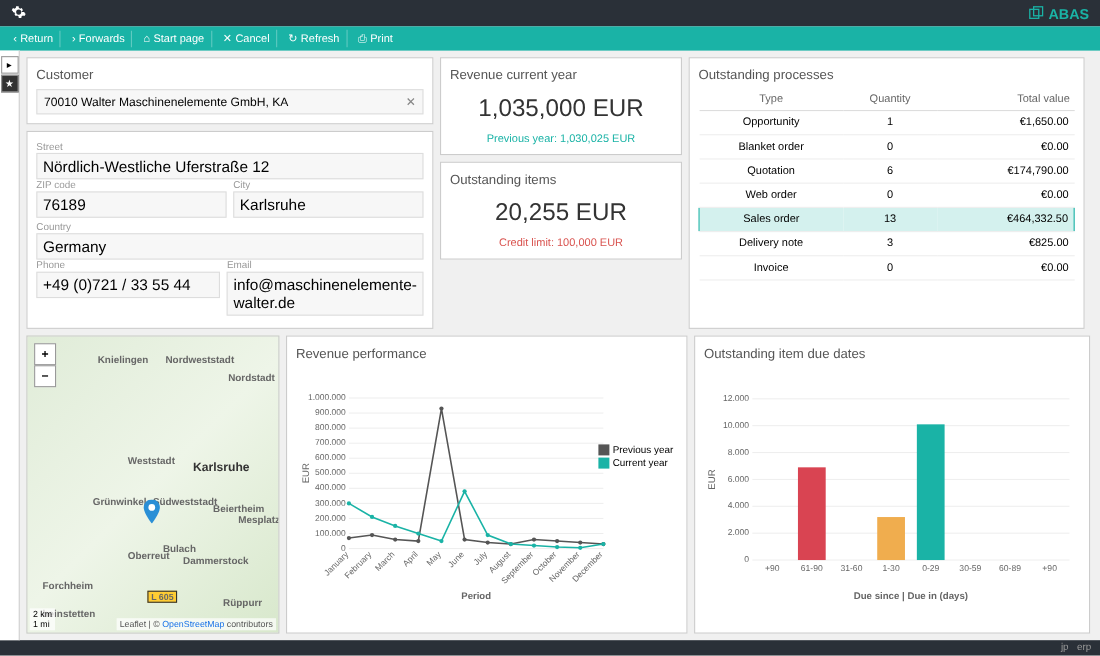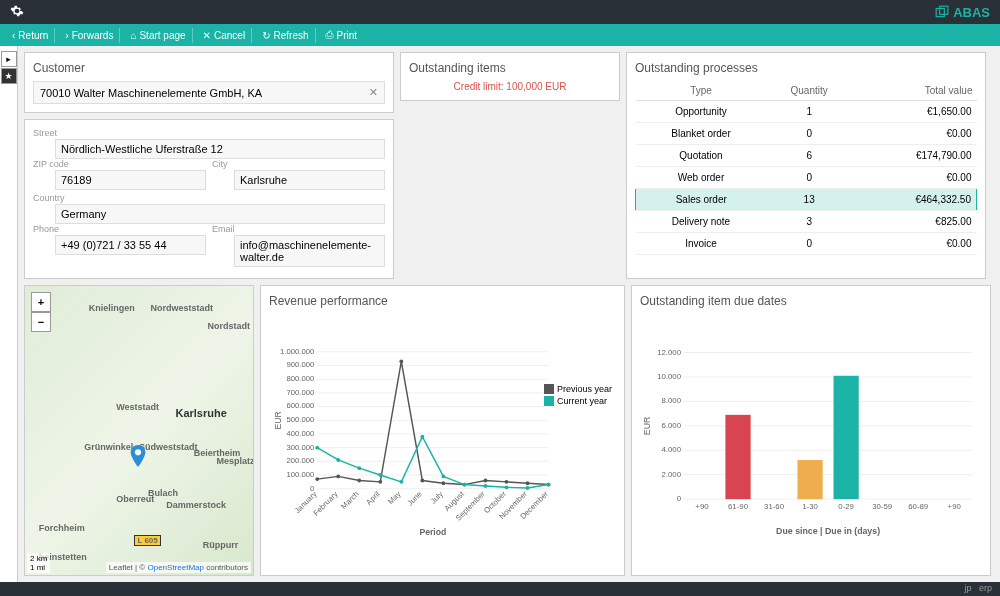--- a/index.html
+++ b/index.html
@@ -16,21 +16,21 @@
 .sidebar-tab.active { background: #333; color: #fff; }
 .content { flex: 1; padding: 6px; display: grid; grid-template-columns: 370px 220px 360px; grid-template-rows: auto auto 1fr; gap: 6px; }
 .panel { background: #fff; border: 1px solid #ccc; padding: 8px; }
 .panel-title { font-size: 12px; color: #555; margin-bottom: 6px; }
 .customer-panel { grid-column: 1; grid-row: 1; }
 .customer-input-wrap { background: #f7f7f7; border: 1px solid #ddd; padding: 4px 6px; display: flex; justify-content: space-between; align-items: center; margin-top: 4px; }
 .details-panel { grid-column: 1; grid-row: 2; }
 .field-row { display: flex; gap: 6px; margin-bottom: 3px; }
 .field { flex: 1; }
 .field-label { font-size: 9px; color: #999; margin-bottom: 1px; }
-.field-value { background: #f7f7f7; border: 1px solid #ddd; padding: 3px 5px; font-size: 11px; margin-left: 22px; }
+.field-value { background: #f7f7f7; border: 1px solid #ddd; padding: 3px 5px; font-size: 14px; }
 .big-number { font-size: 22px; font-weight: 300; color: #333; text-align: center; margin: 10px 0; }
 .sub-line { text-align: center; font-size: 10px; }
 .sub-line.teal { color: #1ab3a6; }
 .sub-line.red { color: #d9534f; }
 .revenue-stack { grid-column: 2; grid-row: 1 / 3; display: flex; flex-direction: column; gap: 6px; }
 .revenue-stack .panel { flex: 0 0 auto; }
 .processes-panel { grid-column: 3; grid-row: 1 / 3; }
 .proc-table { width: 100%; border-collapse: collapse; font-size: 10px; margin-top: 4px; }
 .proc-table th { color: #666; font-weight: normal; padding: 4px; border-bottom: 1px solid #ddd; }
 .proc-table td { padding: 5px; border-bottom: 1px solid #eee; text-align: center; }
@@ -112,21 +112,27 @@
     <div class="panel customer-panel">
       <div class="panel-title">Customer</div>
       <div class="customer-input-wrap">
         <span>70010  Walter Maschinenelemente GmbH, KA</span>
         <span style="color:#888;cursor:pointer;">✕</span>
       </div>
     </div>
 
     <div class="revenue-stack">
       <div class="panel">
+        <div class="panel-title">Revenue current year</div>
+        <div class="big-number">1,035,000 EUR</div>
+        <div class="sub-line teal">Previous year: 1,030,025 EUR</div>
+      </div>
+      <div class="panel">
         <div class="panel-title">Outstanding items</div>
+        <div class="big-number">20,255 EUR</div>
         <div class="sub-line red">Credit limit: 100,000 EUR</div>
       </div>
     </div>
 
     <div class="panel processes-panel">
       <div class="panel-title">Outstanding processes</div>
       <table class="proc-table">
         <thead>
             <tr>
           <th>Type</th>

